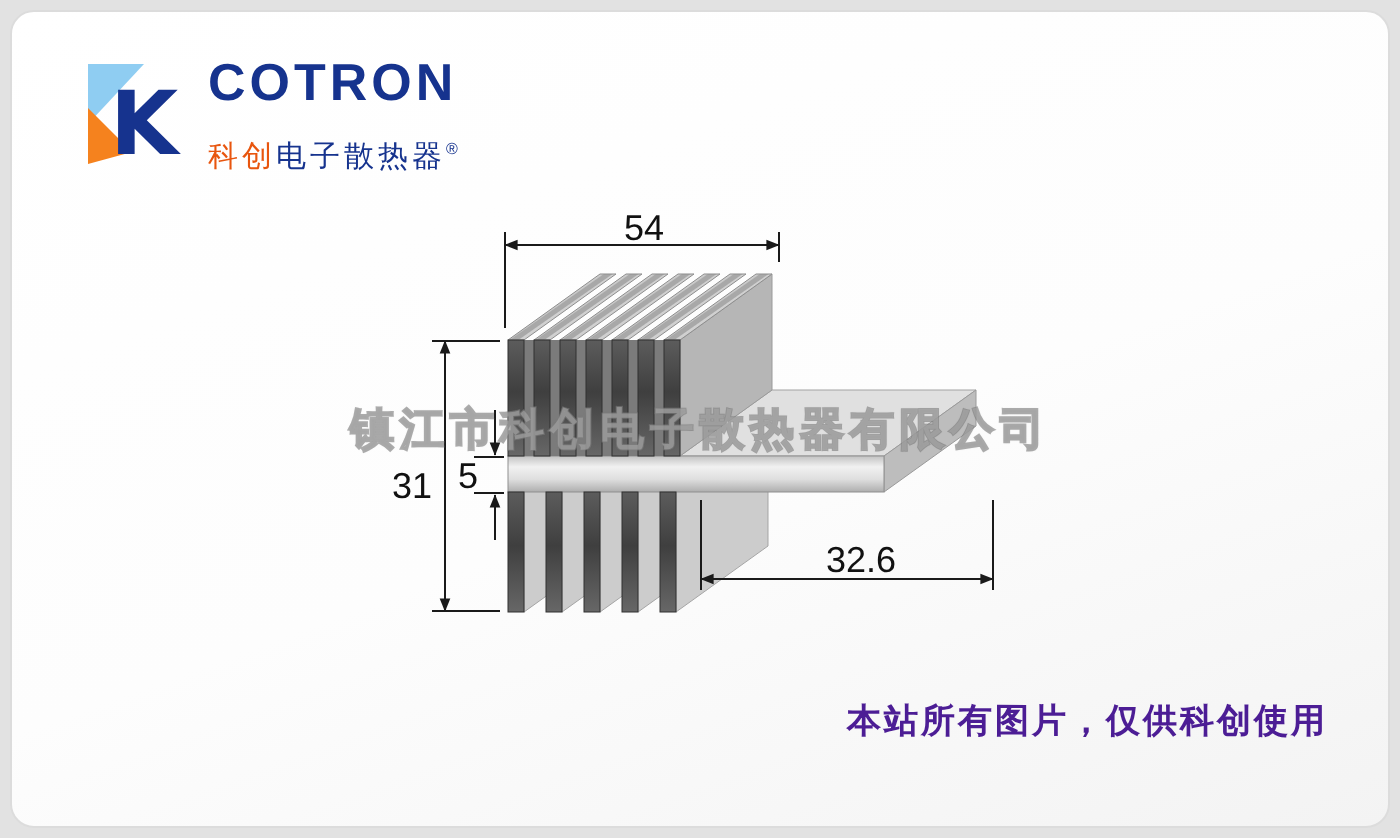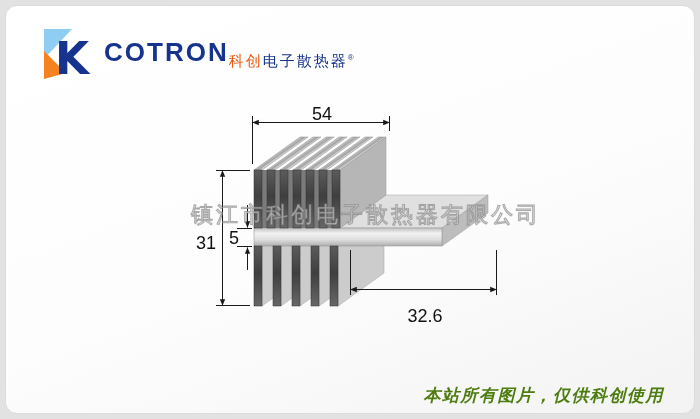--- a/index.html
+++ b/index.html
@@ -8,46 +8,45 @@
     background:#e2e2e2;
     font-family:"Liberation Sans","DejaVu Sans",sans-serif;
   }
   .panel{
     position:absolute;left:5px;top:5px;right:5px;bottom:5px;
     background:linear-gradient(160deg,#ffffff 0%,#fdfdfd 55%,#f3f3f3 100%);
     border:1px solid #dcdcdc;border-radius:12px;
   }
   
   .logo{position:absolute;left:40px;top:27px;display:flex;align-items:center;gap:10px;z-index:4;}
-  .logo-text{display:flex;flex-direction:row;line-height:1.1;}
+  .logo-text{display:flex;flex-direction:column;line-height:1.1;}
   .brand-name{font-size:26px;font-weight:bold;color:#16338e;letter-spacing:2px;}
   .brand-sub{font-size:15px;font-weight:normal;letter-spacing:2px;margin-top:15px;white-space:nowrap;text-align:right;}
   .sub-orange{color:#e8550e;}
   .sub-blue{color:#16338e;}
   .reg{font-size:8px;color:#16338e;vertical-align:super;}
   
   svg.drawing{position:absolute;left:0;top:0;z-index:1;}
   .dim-label{position:absolute;z-index:2;font-size:18px;color:#111;}
   #dim-top{left:305px;top:104px;width:34px;text-align:center;}
   #dim-height{left:196px;top:233px;}
   #dim-base{left:229px;top:228px;}
-  #dim-bottom{left:402px;top:270px;width:46px;text-align:center;margin-top:36px;}
+  #dim-bottom{left:402px;top:270px;width:46px;text-align:right;}
   
   .watermark{
     position:absolute;z-index:3;left:50%;top:200px;transform:translateX(-50%);
-    white-space:nowrap;font-size:22px;font-weight:normal;letter-spacing:3px;
+    white-space:nowrap;font-size:22px;font-weight:bold;letter-spacing:3px;
     color:rgba(255,255,255,0.5);
     -webkit-text-stroke:1px rgba(125,125,125,0.6);
     text-shadow:0 0 1px rgba(120,120,120,0.4);
-    margin-left:16px;
   }
   
   .usage-note{
-    position:absolute;z-index:2;right:36px;top:384px;
-    font-size:17px;font-weight:600;color:#4d7c0f;letter-spacing:1.5px;font-style:italic;
+    position:absolute;z-index:2;right:36px;top:349px;
+    font-size:17px;font-weight:600;color:#4c1d95;letter-spacing:1.5px;
   }
 </style>
 </head>
 <body>
 
 <div class="canvas">
   <div class="panel"></div>
 
   <div class="logo">
     <svg width="54" height="54" viewBox="0 0 54 54">

